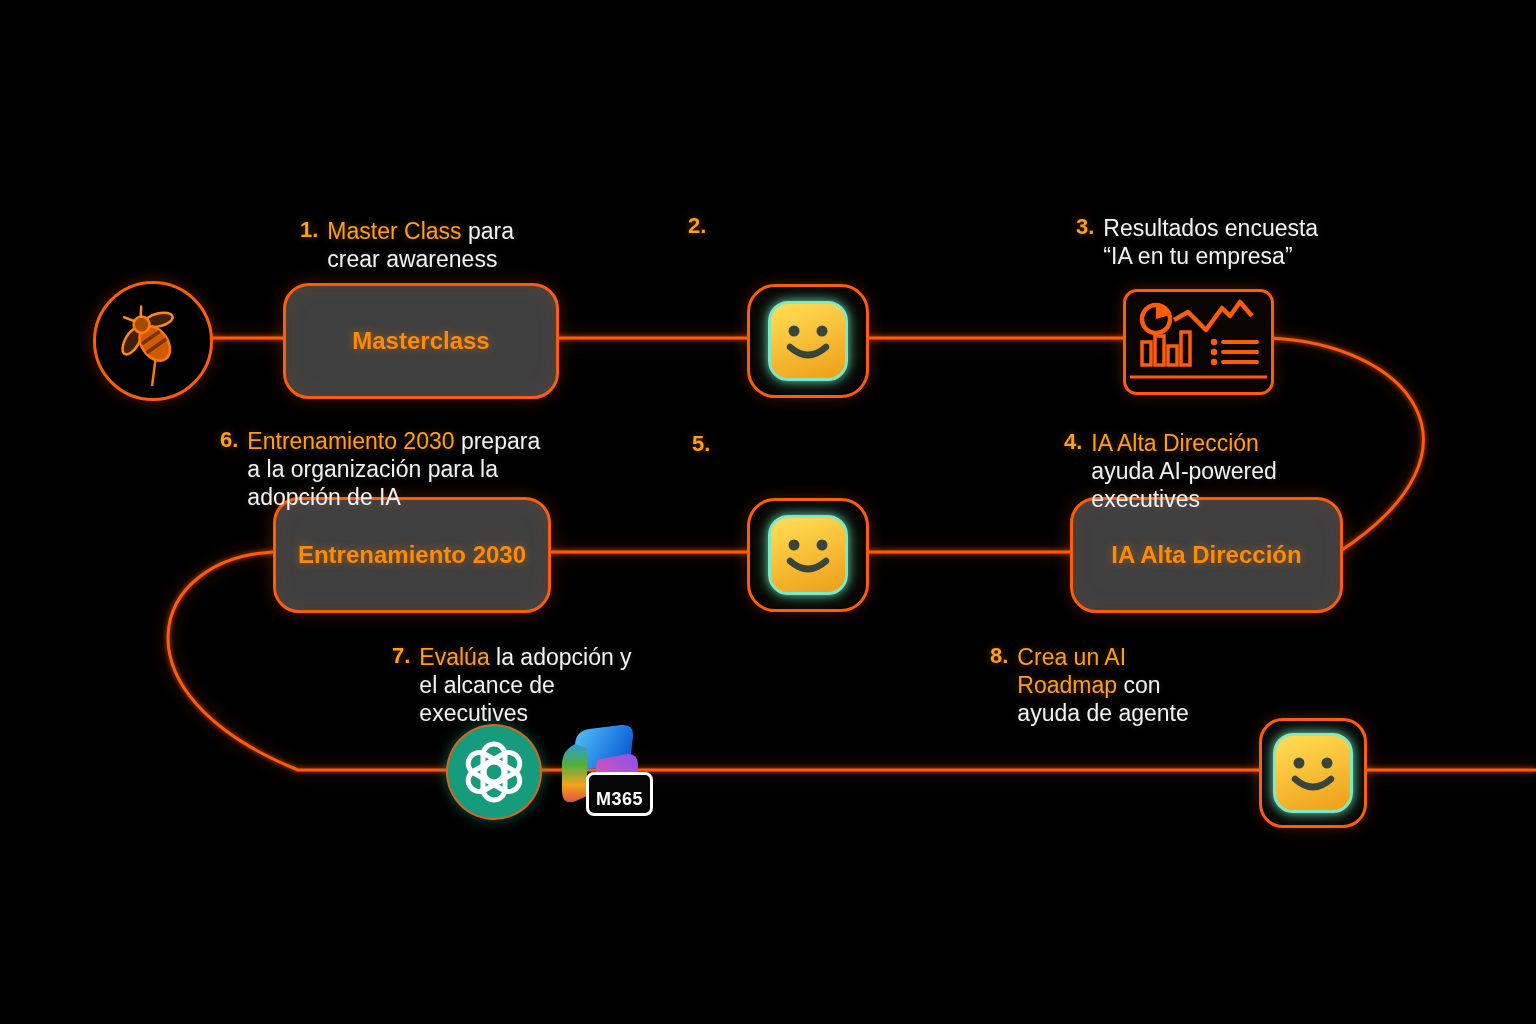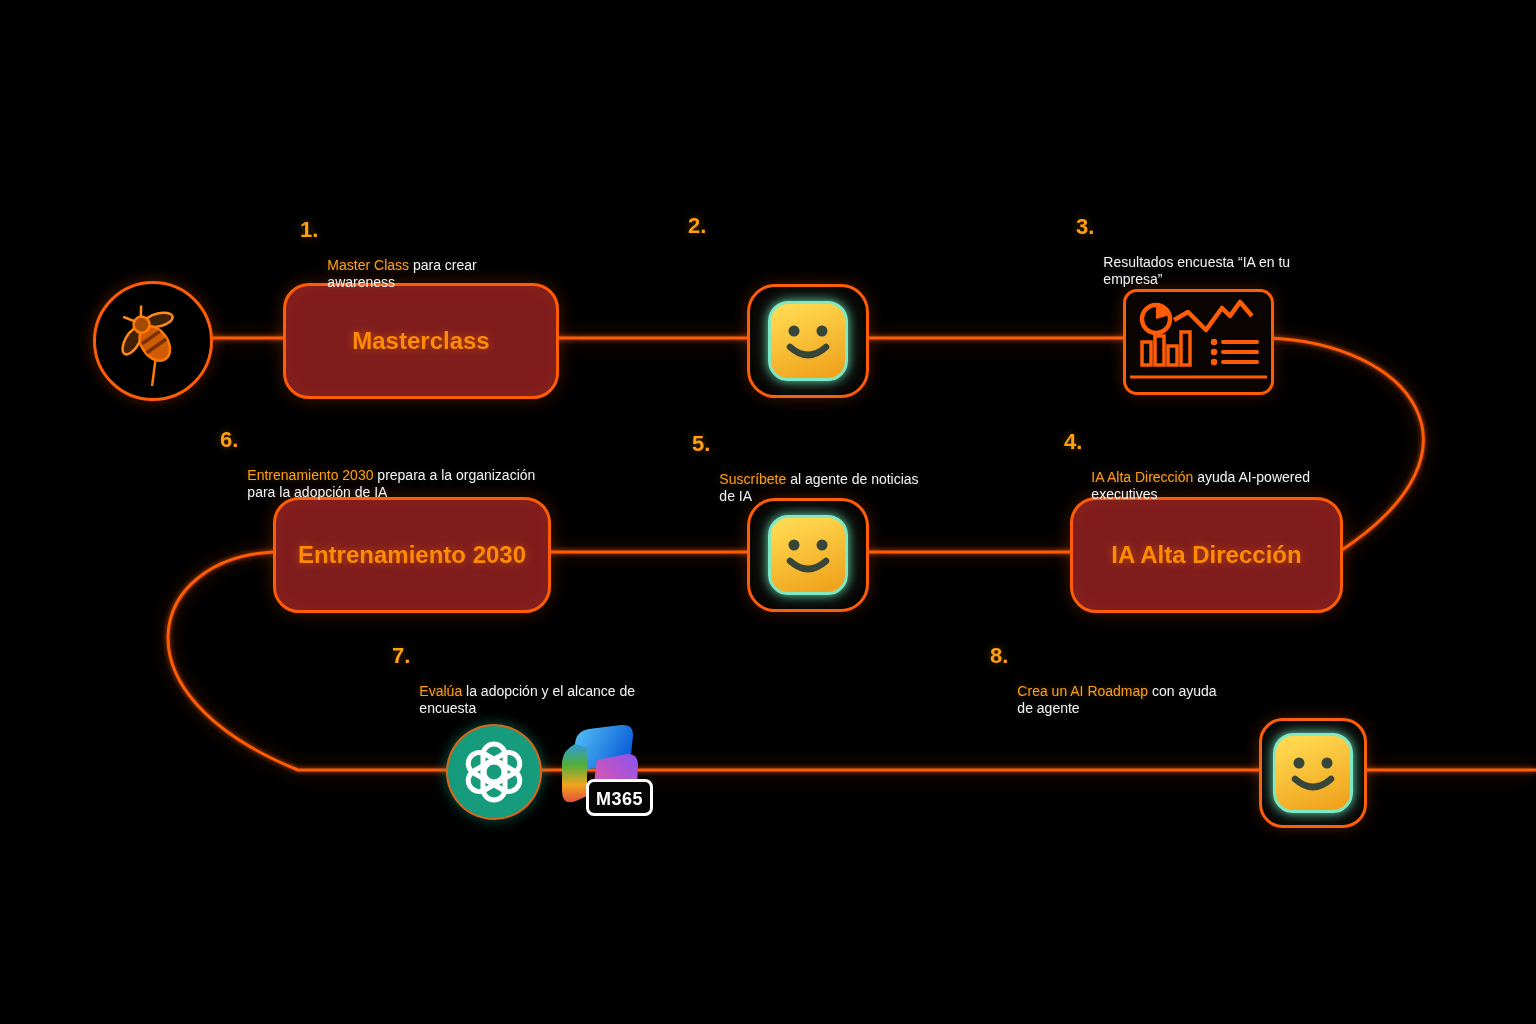--- a/index.html
+++ b/index.html
@@ -10,21 +10,21 @@
   }
   html,body{margin:0;padding:0;background:#000;}
   .canvas{
     position:relative;width:1536px;height:1024px;background:#000;
     overflow:hidden;font-family:"Liberation Sans",sans-serif;
   }
   svg.wires{position:absolute;left:0;top:0;
     filter:drop-shadow(0 0 2.5px rgba(255,92,8,.85)) drop-shadow(0 0 9px rgba(255,92,8,.30));}
   .node-box{
     position:absolute;display:flex;align-items:center;justify-content:center;
-    background:#7f1d1d;border:3px solid var(--line);border-radius:26px;
+    background:#404040;border:3px solid var(--line);border-radius:26px;
     box-shadow:0 0 18px rgba(255,90,5,.25), inset 0 0 26px rgba(255,90,5,.06);
   }
   .node-box .label{
     color:var(--label);font-weight:bold;font-size:24px;
     text-shadow:0 0 10px rgba(255,138,5,.45);white-space:nowrap;
   }
   .icon-frame{
     position:absolute;display:flex;align-items:center;justify-content:center;
     background:#070302;border:3px solid var(--line);border-radius:28px;
     box-shadow:0 0 16px rgba(255,90,5,.25);
@@ -49,32 +49,31 @@
   }
   .openai-circle{
     position:absolute;left:446px;top:724px;width:92px;height:92px;border-radius:50%;
     background:#169c7d;border:2px solid rgba(255,92,8,.85);
     box-shadow:0 0 14px rgba(22,156,125,.55);
     display:flex;align-items:center;justify-content:center;
   }
   .m365-wrap{position:absolute;left:545px;top:718px;width:104px;height:104px;}
   .m365-badge{
     position:absolute;right:-4px;bottom:6px;background:#060606;
-    border:3px solid #fff;border-radius:8px;padding:7px 7px 2px 7px;
+    border:3px solid #fff;border-radius:8px;padding:14px 7px 2px 7px;
     color:#fff;font-weight:bold;font-size:18px;letter-spacing:.5px;line-height:1.2;
   }
   .step{position:absolute;display:flex;gap:9px;}
   .step .num{
     color:var(--accent);font-weight:bold;font-size:22px;line-height:1.1;
     padding-top:1px;text-shadow:0 0 8px rgba(255,160,20,.4);
   }
   .step .txt{
-    color:var(--body);font-size:14px;line-height:1.22;
+    color:var(--body);font-size:23px;line-height:1.22;
     text-shadow:0 0 6px rgba(255,255,255,.15);
-    margin-top:40px;
   }
   .step .accent{color:var(--accent);text-shadow:0 0 8px rgba(255,160,20,.35);}
 </style>
 </head>
 <body>
 
 <div class="canvas">
 
   <svg class="wires" width="1536" height="1024" viewBox="0 0 1536 1024">
     <path d="M150 338 H1268 C1408 343 1498 448 1339 552 H273 C150 558 108 693 298 770 H1536" fill="none" stroke="#ff5c08" stroke-width="3" stroke-linecap="round"></path>
@@ -206,31 +205,30 @@
     <div class="txt" style="width:235px"><span>Resultados encuesta “IA en tu empresa”</span></div>
   </div>
 
   <div class="step" style="left:1064px;top:429px">
     <span class="num">4.</span>
     <div class="txt" style="width:220px"><span class="accent">IA Alta Dirección</span><span> ayuda AI-powered executives</span></div>
   </div>
 
   <div class="step" style="left:692px;top:431px">
     <span class="num">5.</span>
-    <div class="txt" style="width:200px"><span class="accent">Suscríbete</span><span> al agente de noticias de IA</span></div>
   </div>
 
   <div class="step" style="left:220px;top:427px">
     <span class="num">6.</span>
     <div class="txt" style="width:300px"><span class="accent">Entrenamiento 2030</span><span> prepara a la organización para la adopción de IA</span></div>
   </div>
 
   <div class="step" style="left:392px;top:643px">
     <span class="num">7.</span>
-    <div class="txt" style="width:225px"><span class="accent">Evalúa</span><span> la adopción y el alcance de encuesta</span></div>
+    <div class="txt" style="width:225px"><span class="accent">Evalúa</span><span> la adopción y el alcance de executives</span></div>
   </div>
 
   <div class="step" style="left:990px;top:643px">
     <span class="num">8.</span>
     <div class="txt" style="width:205px"><span class="accent">Crea un AI Roadmap</span><span> con ayuda de agente</span></div>
   </div>
 
 </div>
 
 </body></html>

